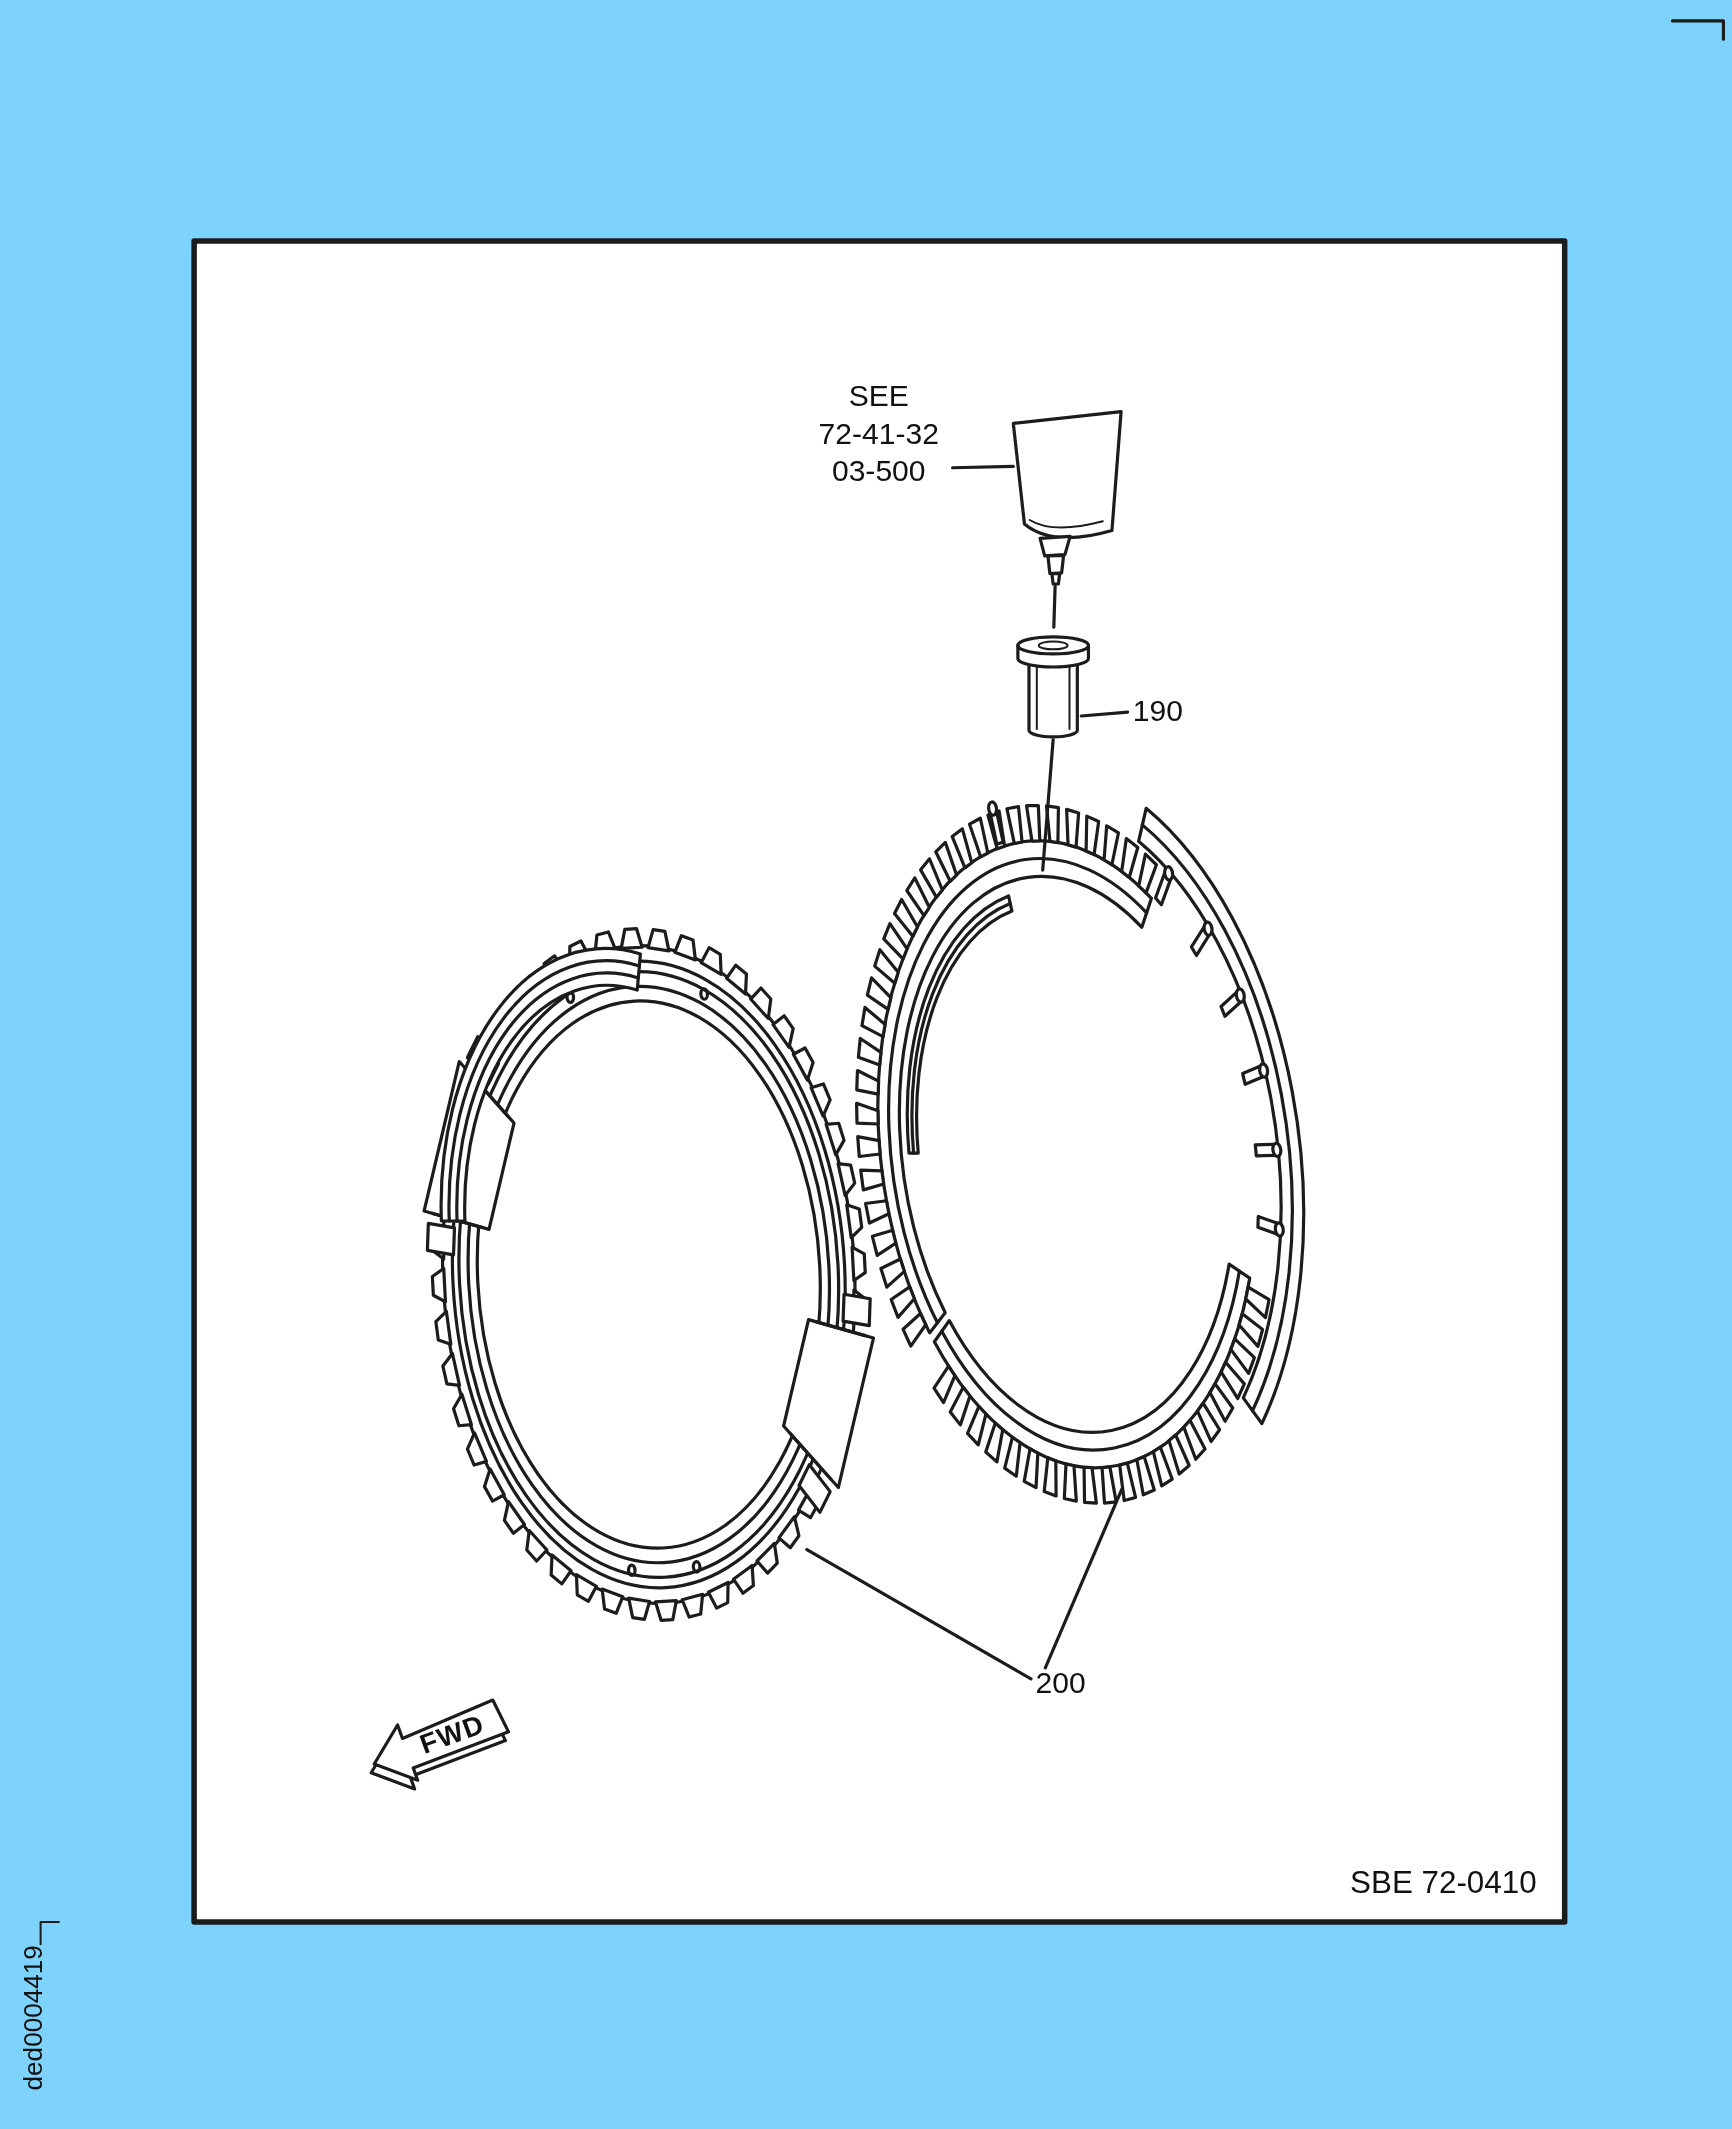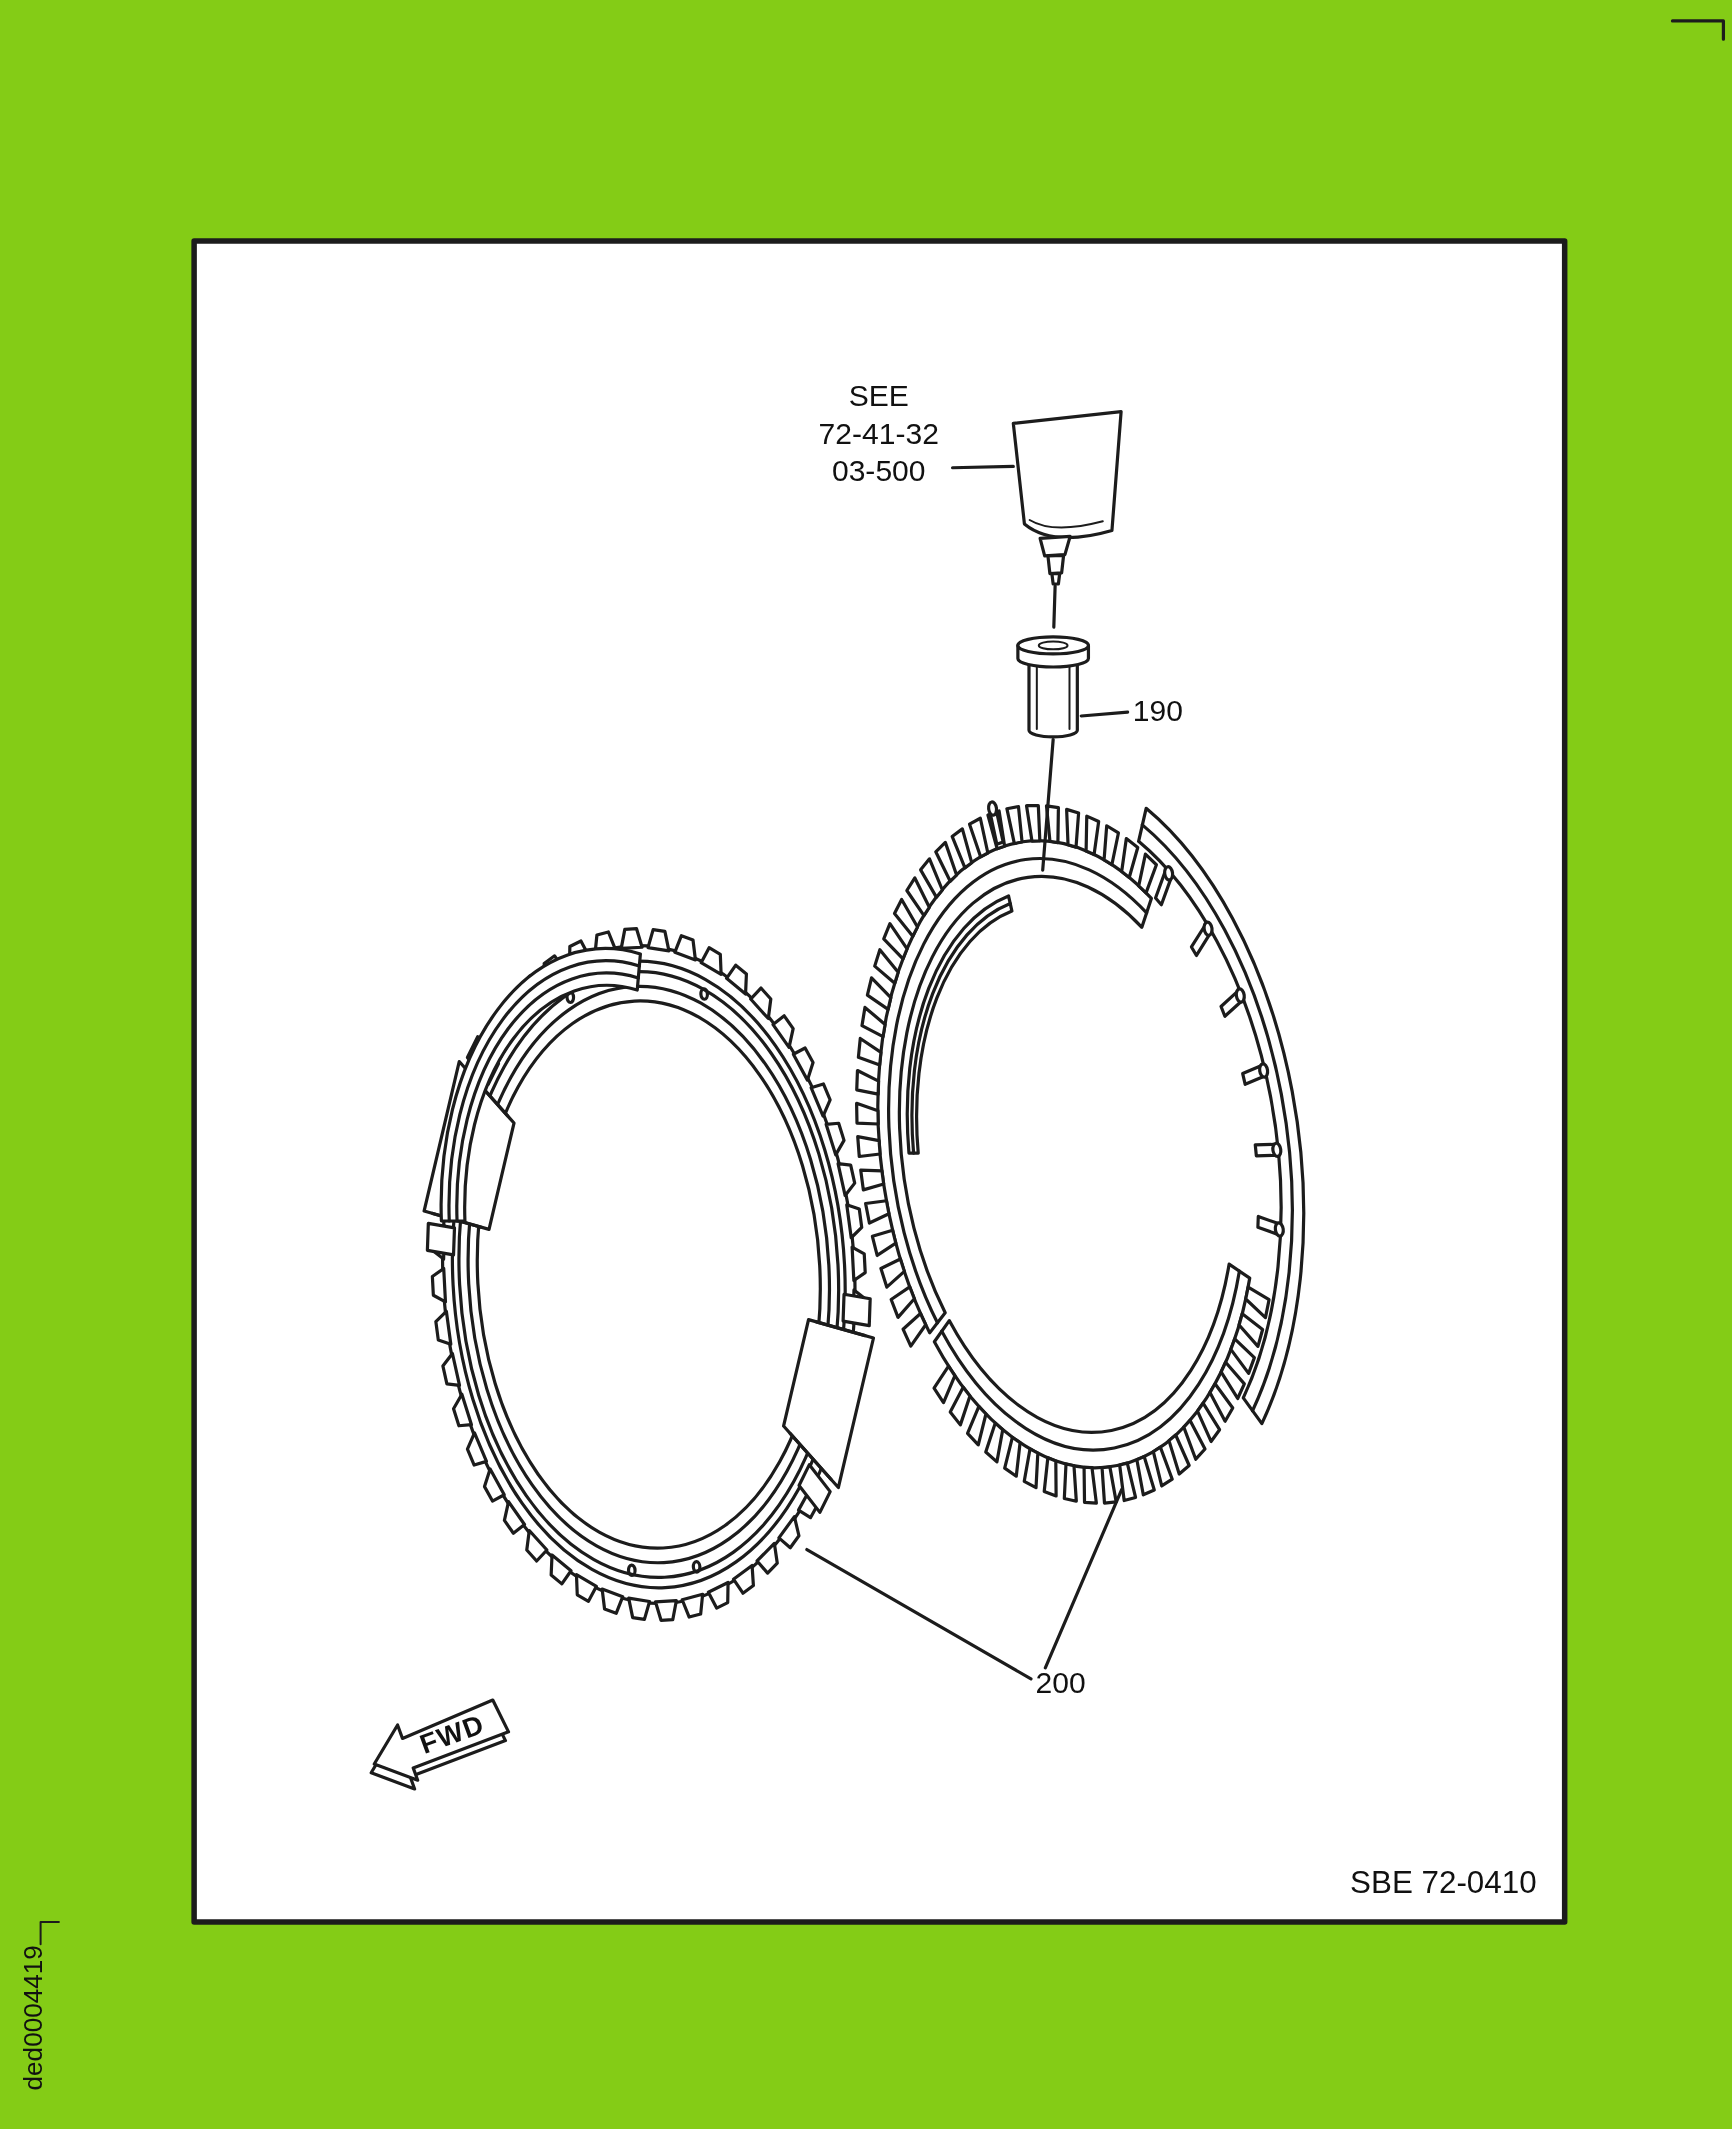--- a/index.html
+++ b/index.html
@@ -1,16 +1,16 @@
 <!DOCTYPE html>
 <html style="font-size:10.5px"><head>
 <meta charset="utf-8">
 <style>
   html,body{margin:0;padding:0;background:#ffffff;}
-  .page{position:relative;width:1732px;height:2129px;background:#84cc16;overflow:hidden;}
+  .page{position:relative;width:1732px;height:2129px;background:#7dd3fc;overflow:hidden;}
   svg{display:block;}
   .ln{stroke:#1c1c1c;stroke-width:3.2;stroke-linecap:round;stroke-linejoin:round;vector-effect:non-scaling-stroke;}
   .thin{stroke-width:2;}
   .frame{stroke-width:5.5;}
   text{stroke:none;}
   .lbl{font-family:"Liberation Sans",sans-serif;font-size:46px;fill:#111111;}
   .code{font-size:48px;}
   .docid{font-size:40px;}
   .fwd{font-weight:bold;font-size:42px;letter-spacing:2px;}
 </style>

